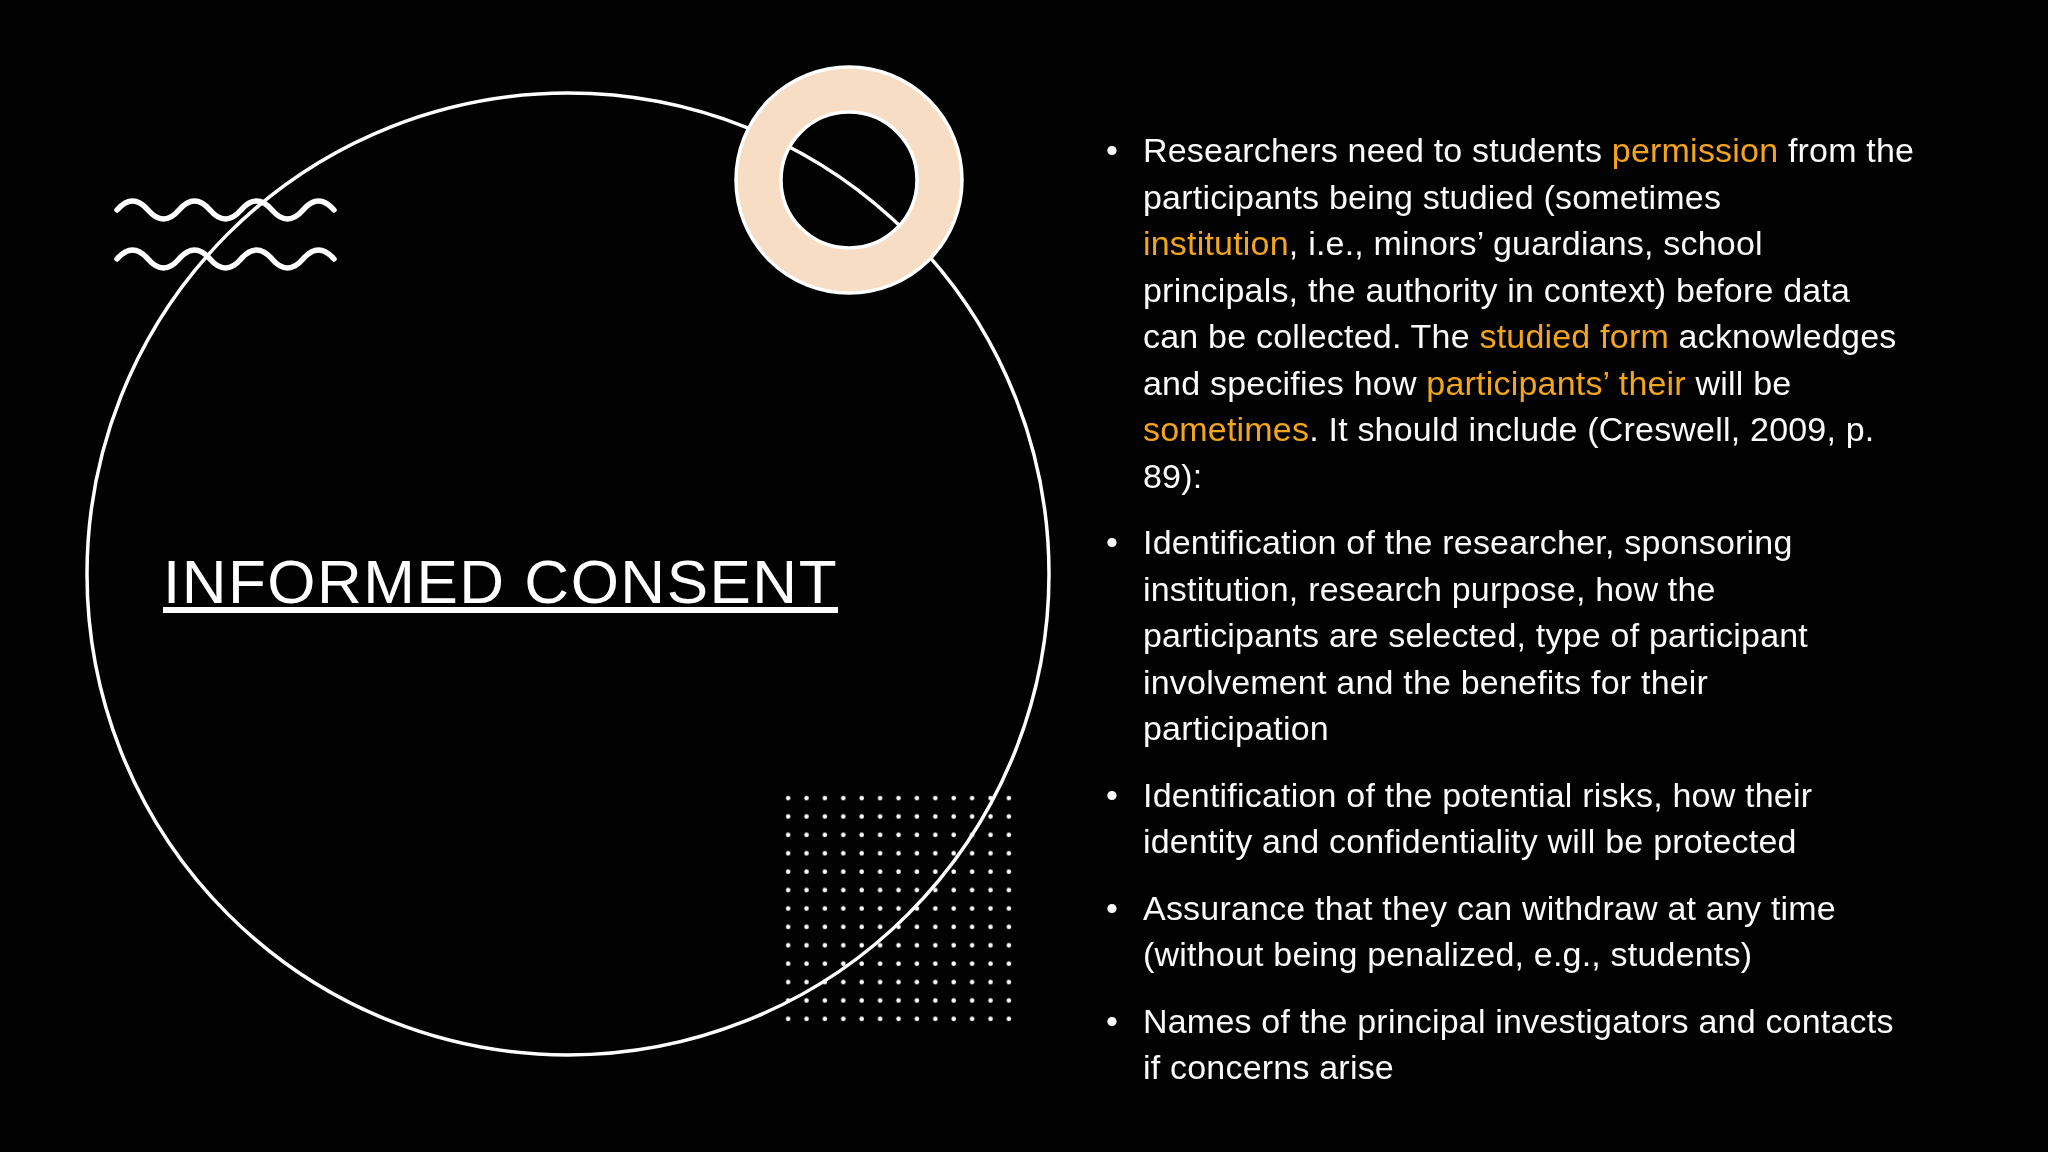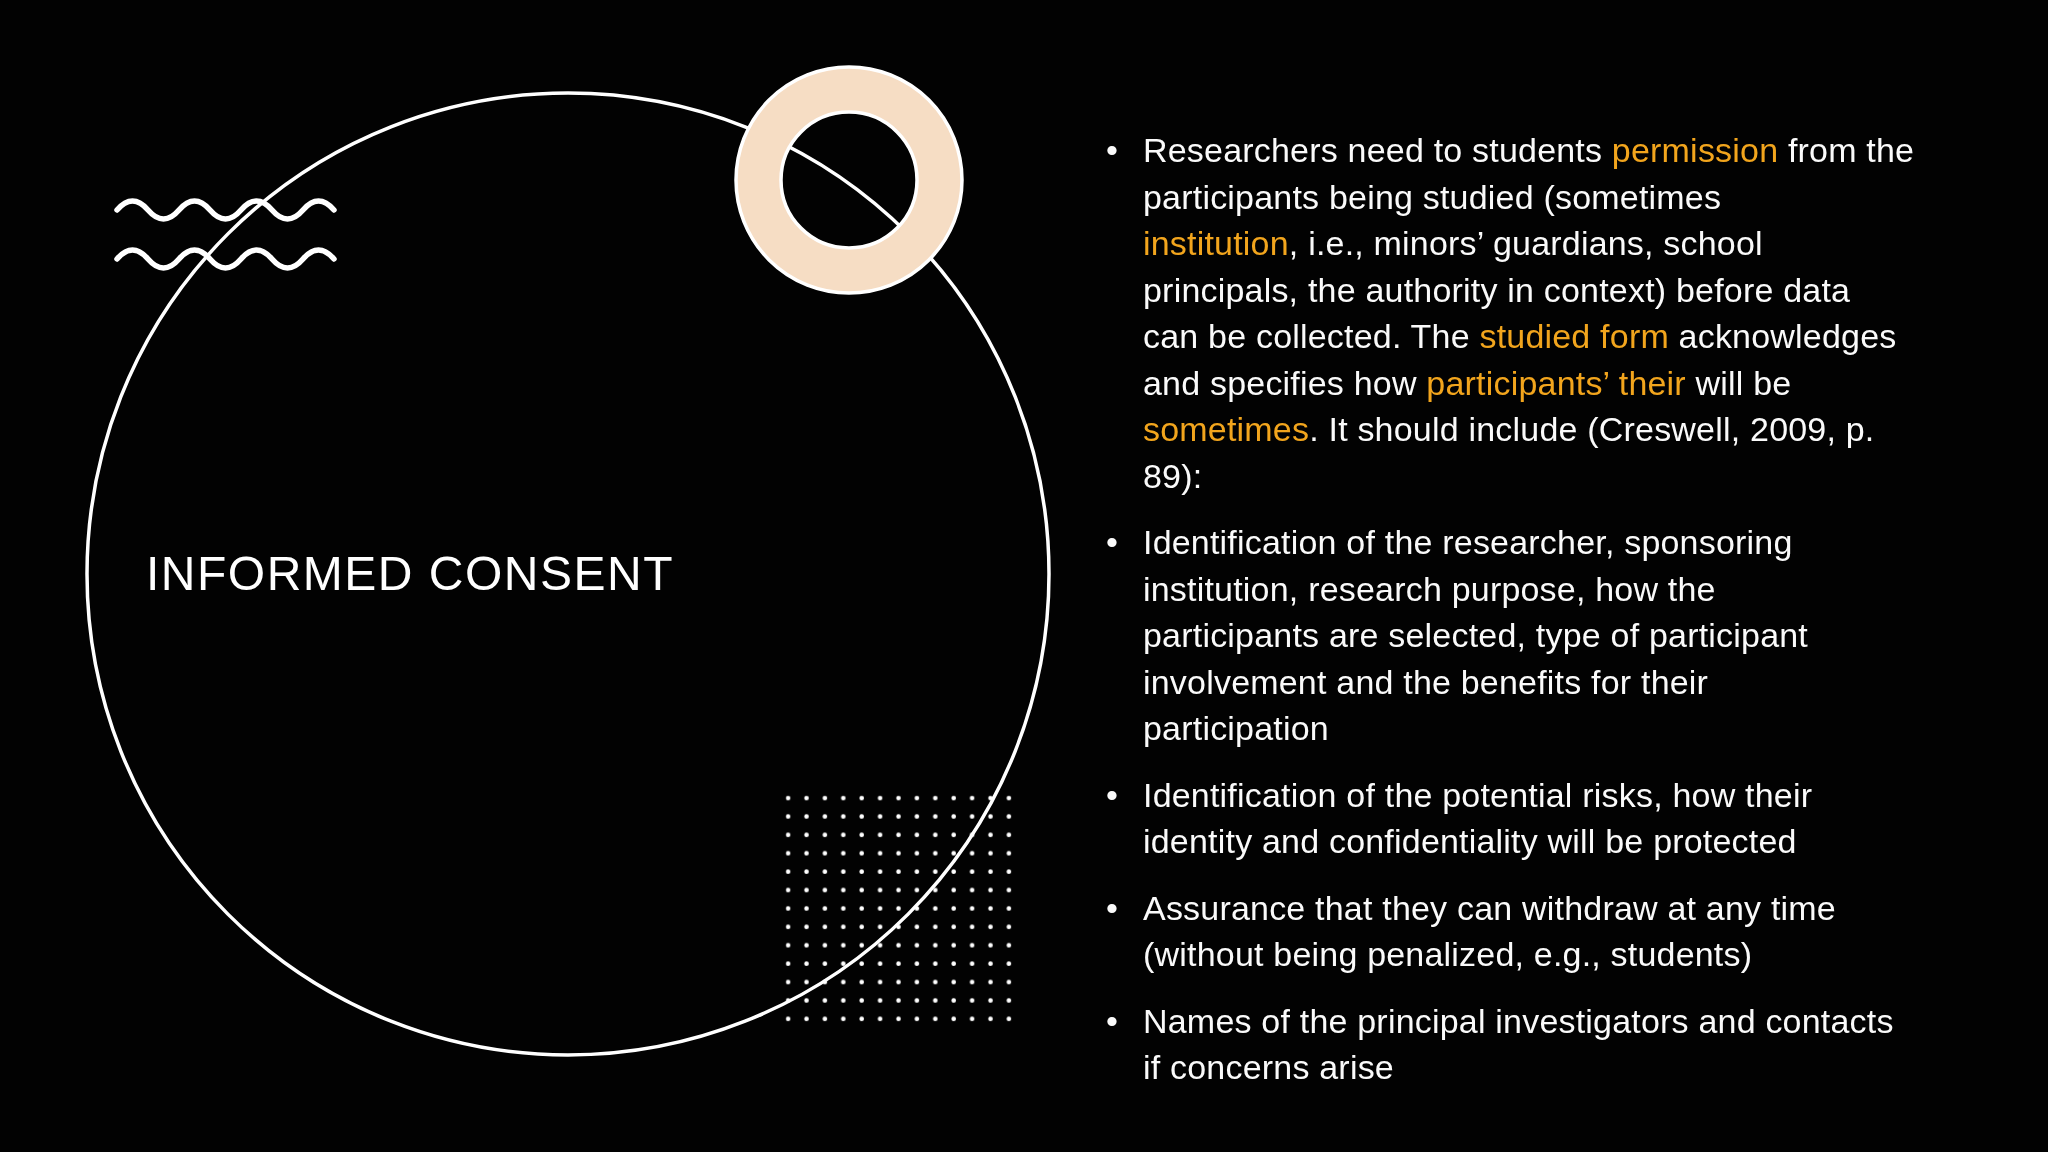--- a/index.html
+++ b/index.html
@@ -24,29 +24,30 @@
     height: 1152px;
     background: var(--bg);
   }
   svg.decor {
     position: absolute;
     left: 0; top: 0;
     width: 2048px; height: 1152px;
   }
   .title {
     position: absolute;
-    left: 146px;
+    left: 163px;
     top: 548px;
     margin: 0;
-    font-size: 48px;
+    font-size: 62px;
     font-weight: 300;
     letter-spacing: 1.5px;
     line-height: 1.1;
     color: var(--line);
     white-space: nowrap;
+    text-decoration: underline;
   }
   .bullets {
     position: absolute;
     left: 1106px;
     top: 127px;
     width: 935px;
     color: var(--text);
     font-size: 34px;
     line-height: 46.5px;
     letter-spacing: 0.2px;

